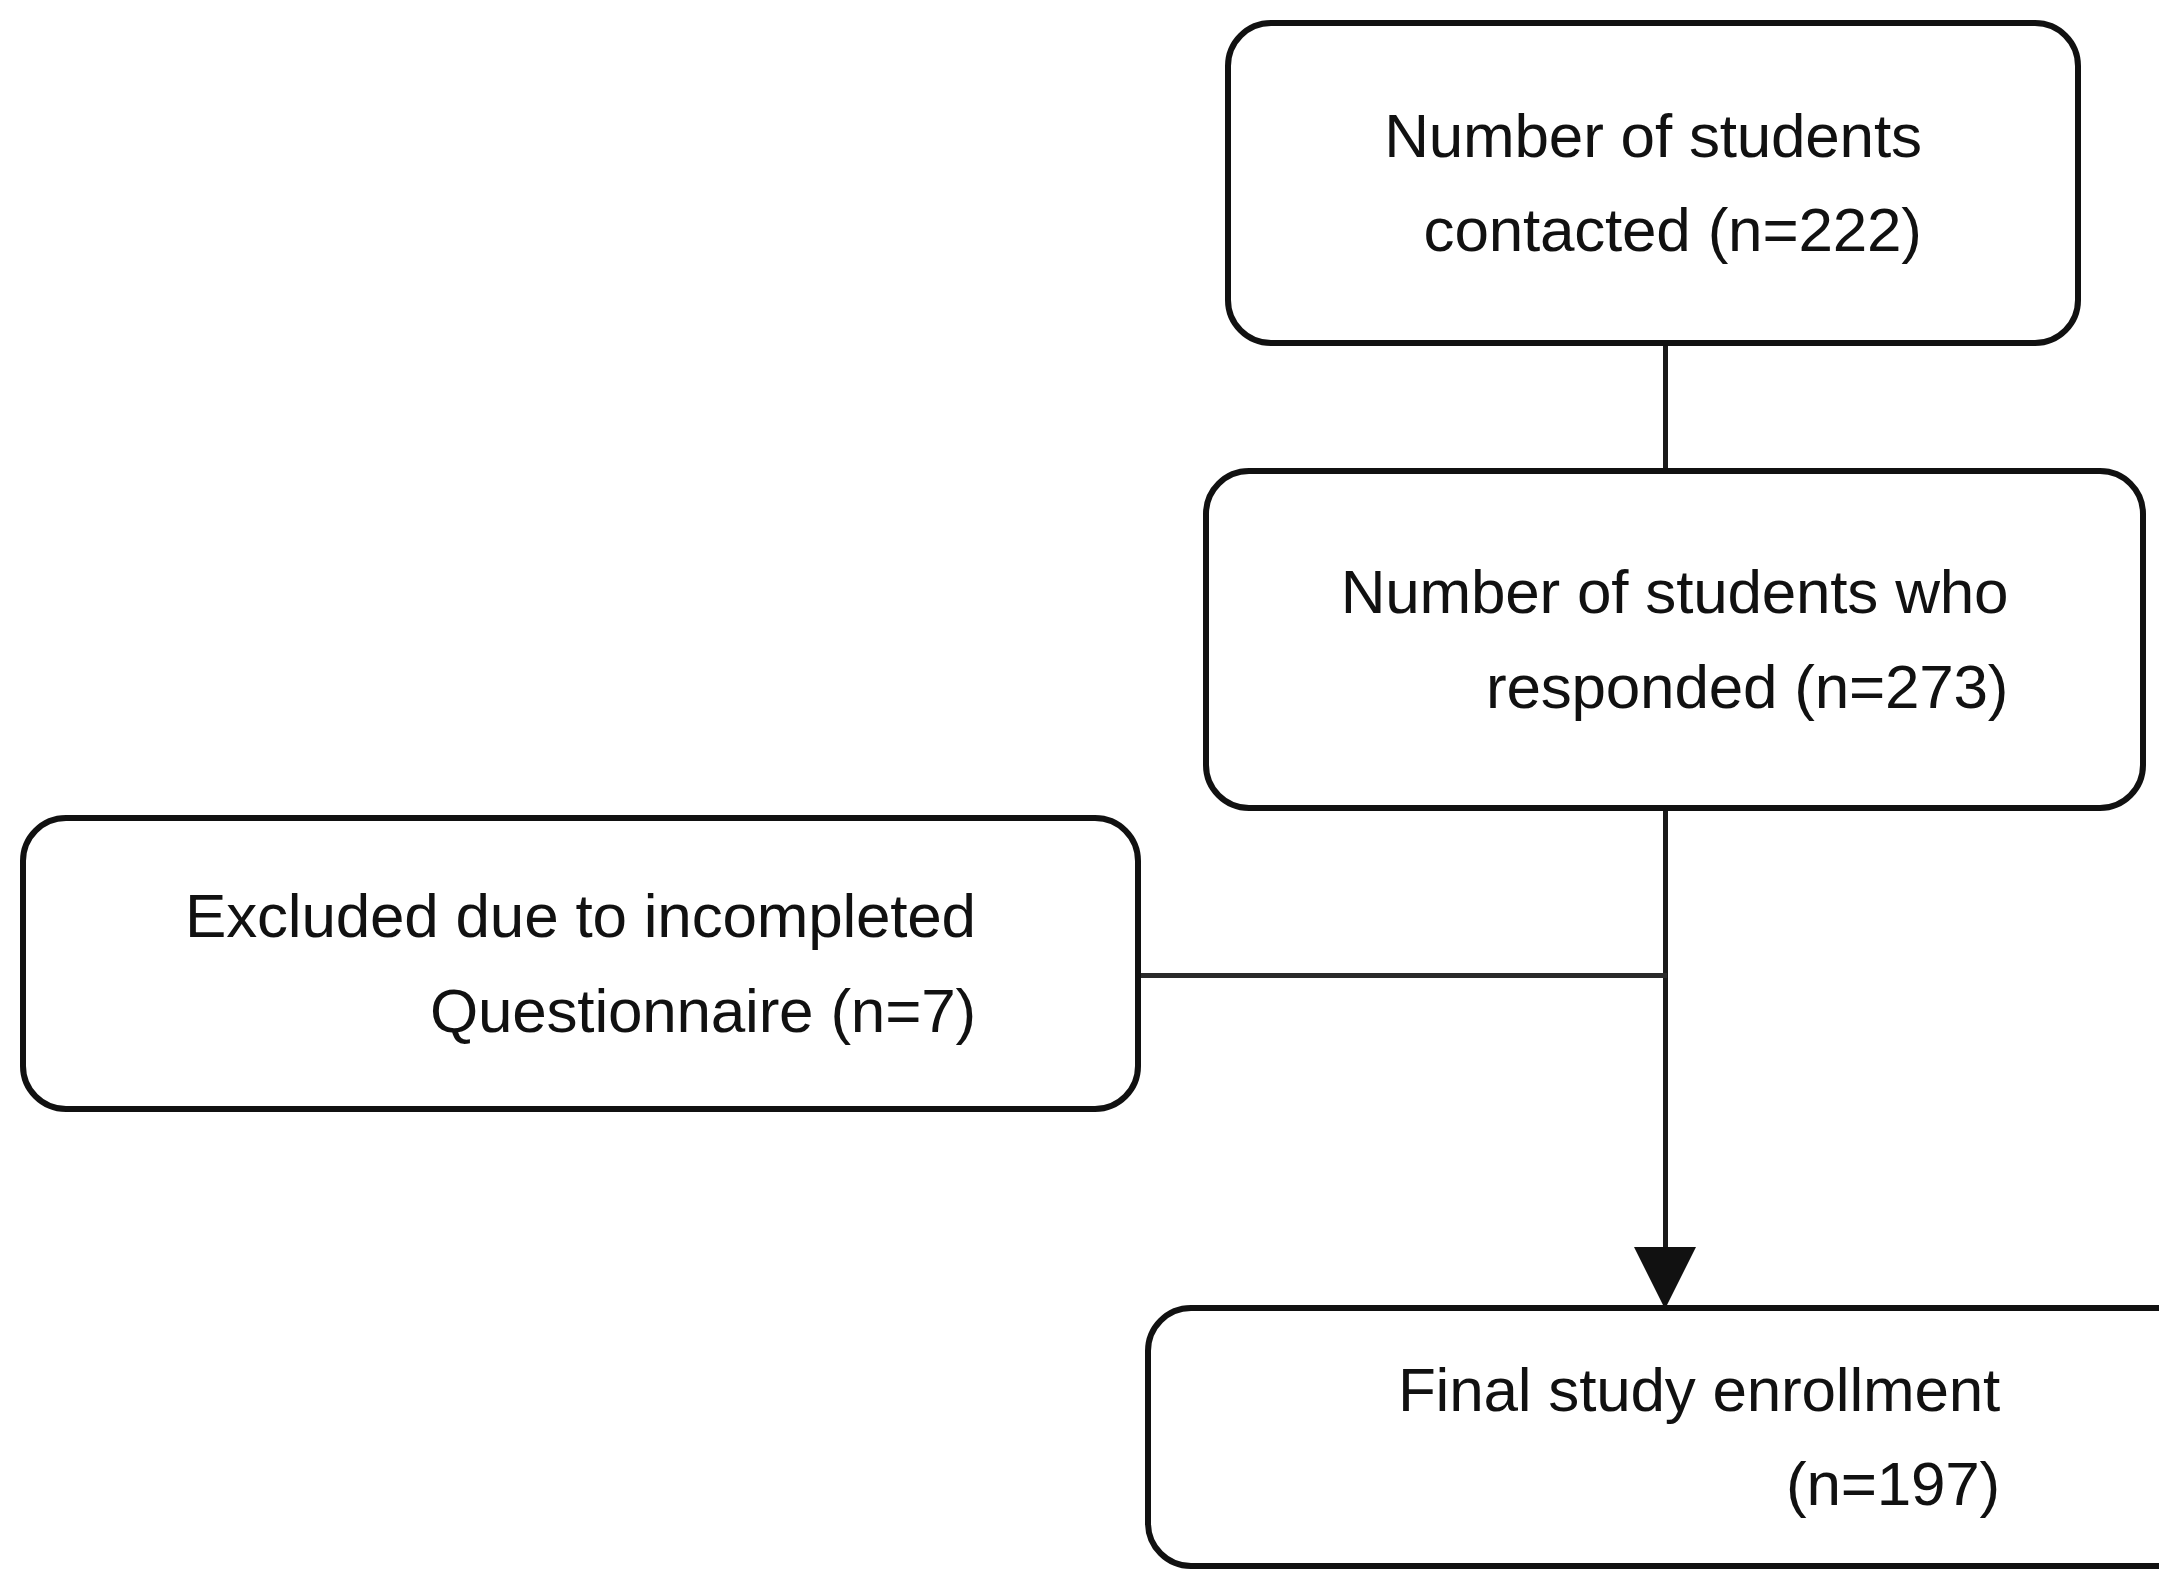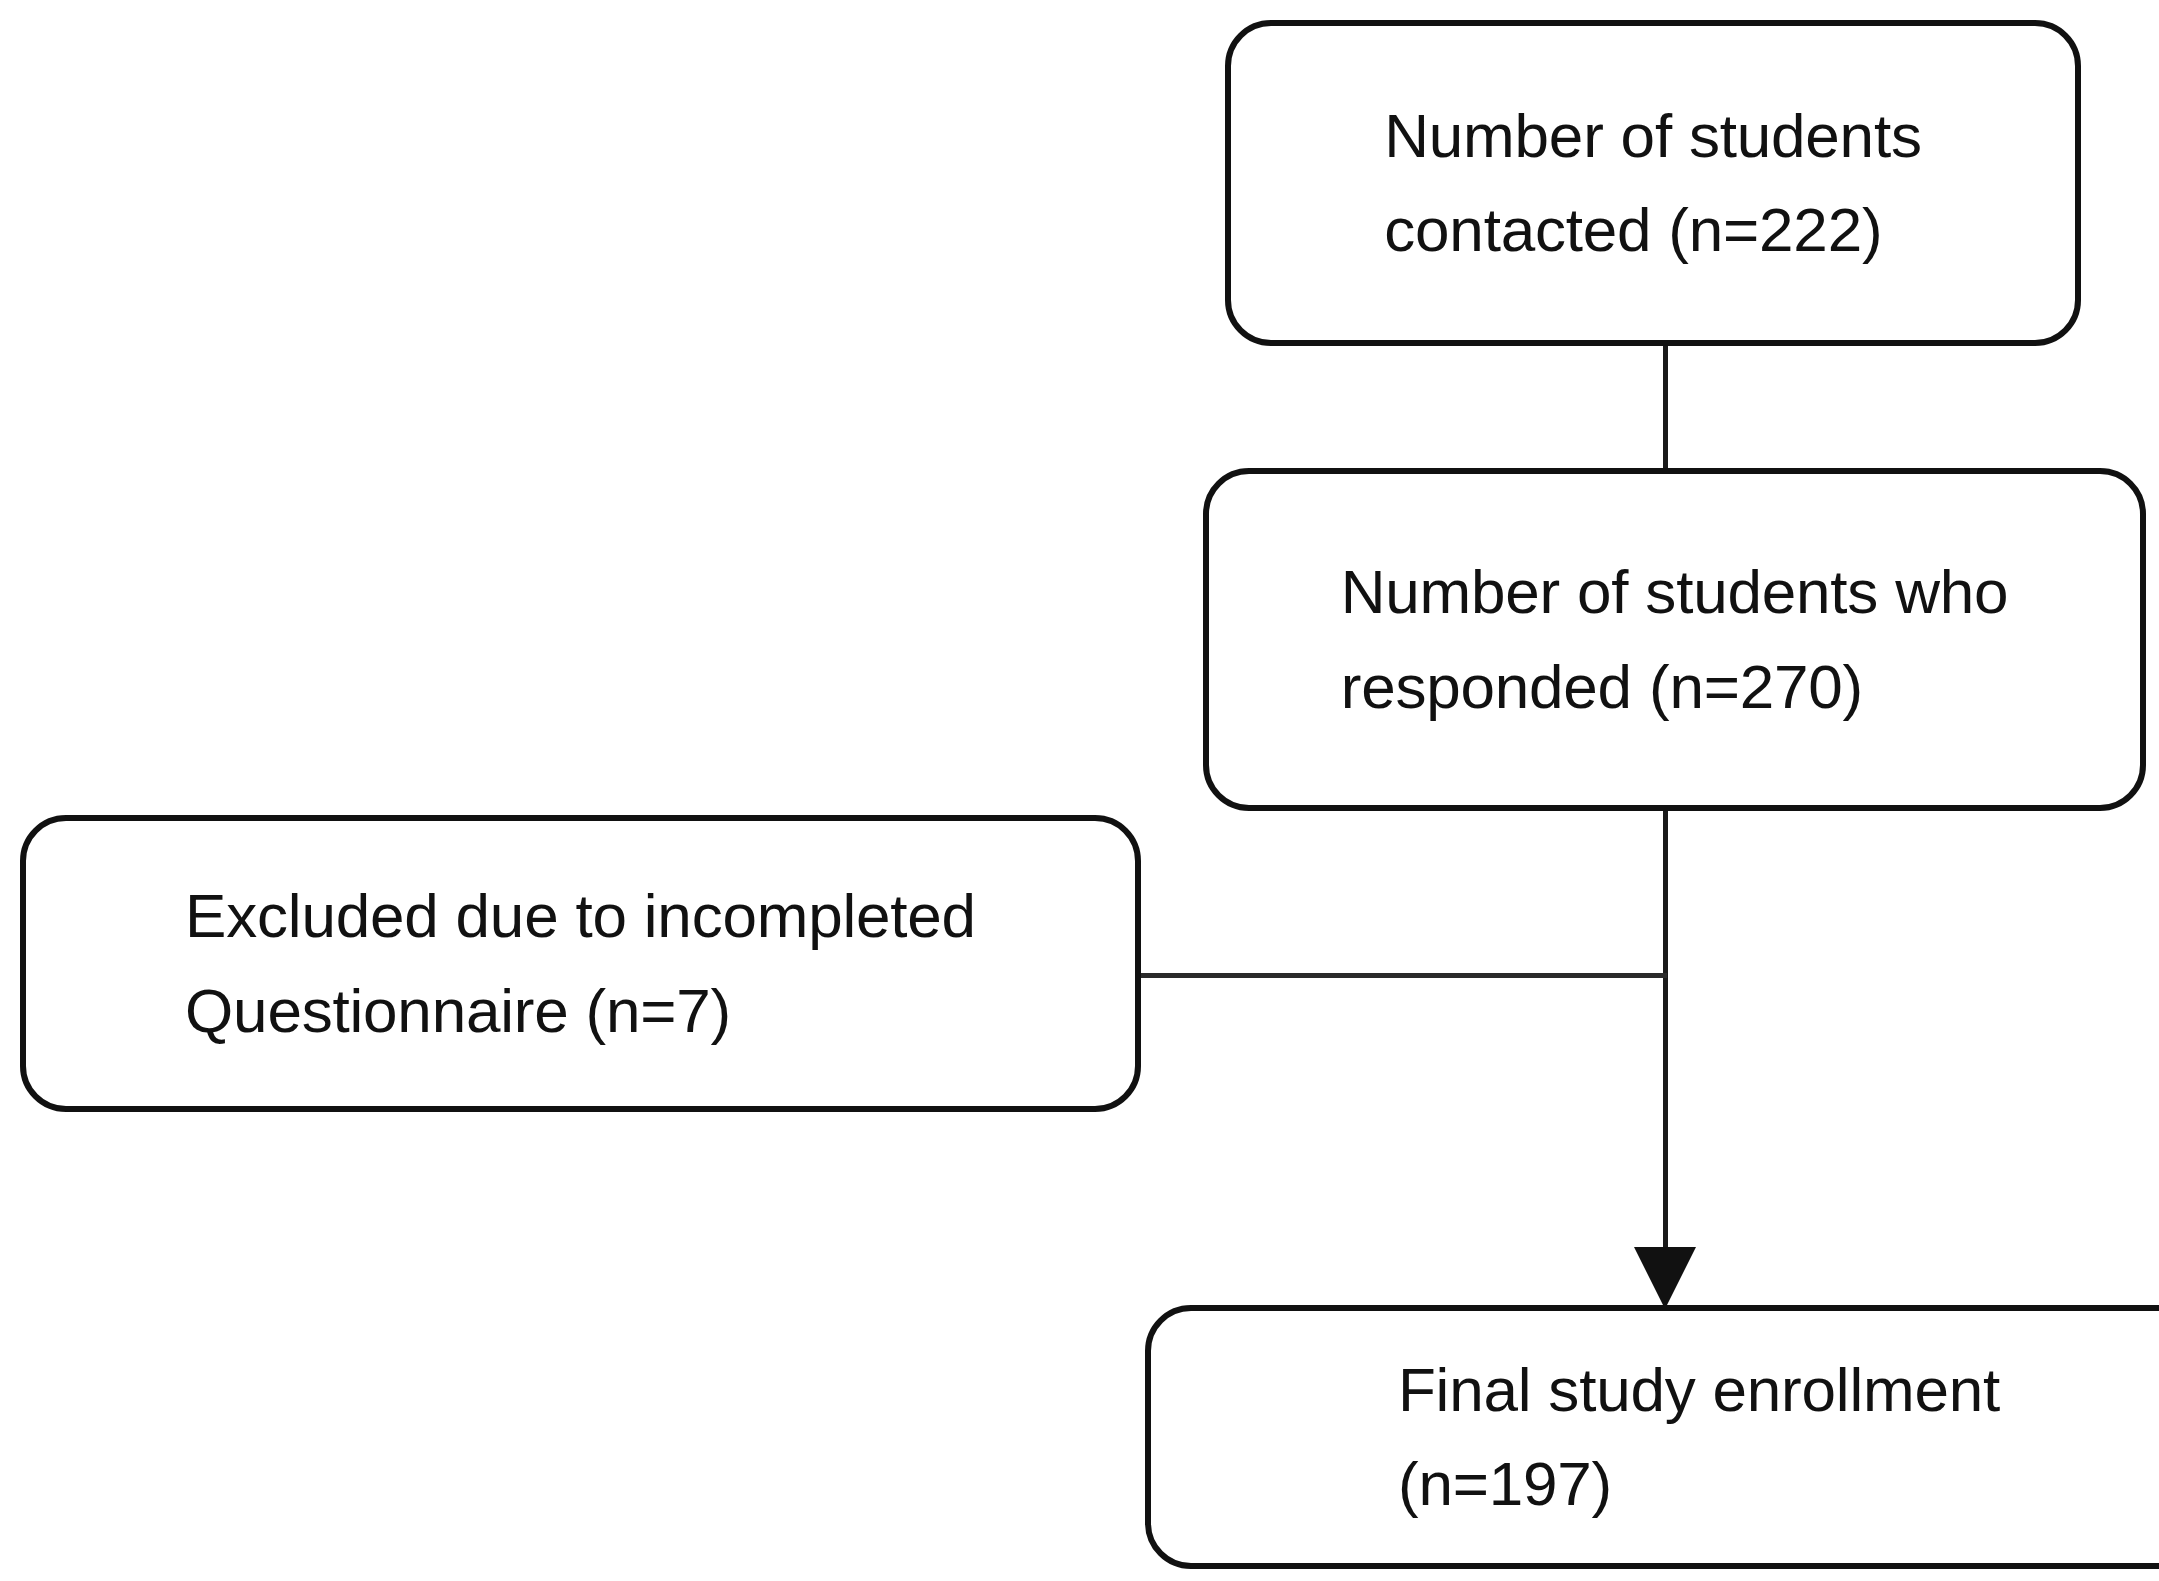--- a/index.html
+++ b/index.html
@@ -17,21 +17,21 @@
   }
   .node {
     position: absolute;
     box-sizing: border-box;
     background: #ffffff;
     border: 6px solid #111111;
     border-radius: 46px;
     display: flex;
     align-items: center;
     justify-content: center;
-    text-align: left;
+    text-align: right;
     z-index: 3;
   }
   .node-label {
     font-size: 62px;
     line-height: 1.52;
     color: #111111;
     letter-spacing: -0.2px;
     padding: 0 34px;
     white-space: pre-line;
   }
@@ -111,21 +111,21 @@
 
   <div id="arrowhead-enrolled"></div>
 
   <div class="node" id="node-contacted">
     <div class="node-label">Number of students
 contacted (n=222)</div>
   </div>
 
   <div class="node" id="node-responded">
     <div class="node-label">Number of students who
-responded (n=270)</div>
+responded (n=273)</div>
   </div>
 
   <div class="node" id="node-excluded">
     <div class="node-label">Excluded due to incompleted
 Questionnaire (n=7)</div>
   </div>
 
   <div class="node" id="node-enrolled">
     <div class="node-label">Final study enrollment
 (n=197)</div>

